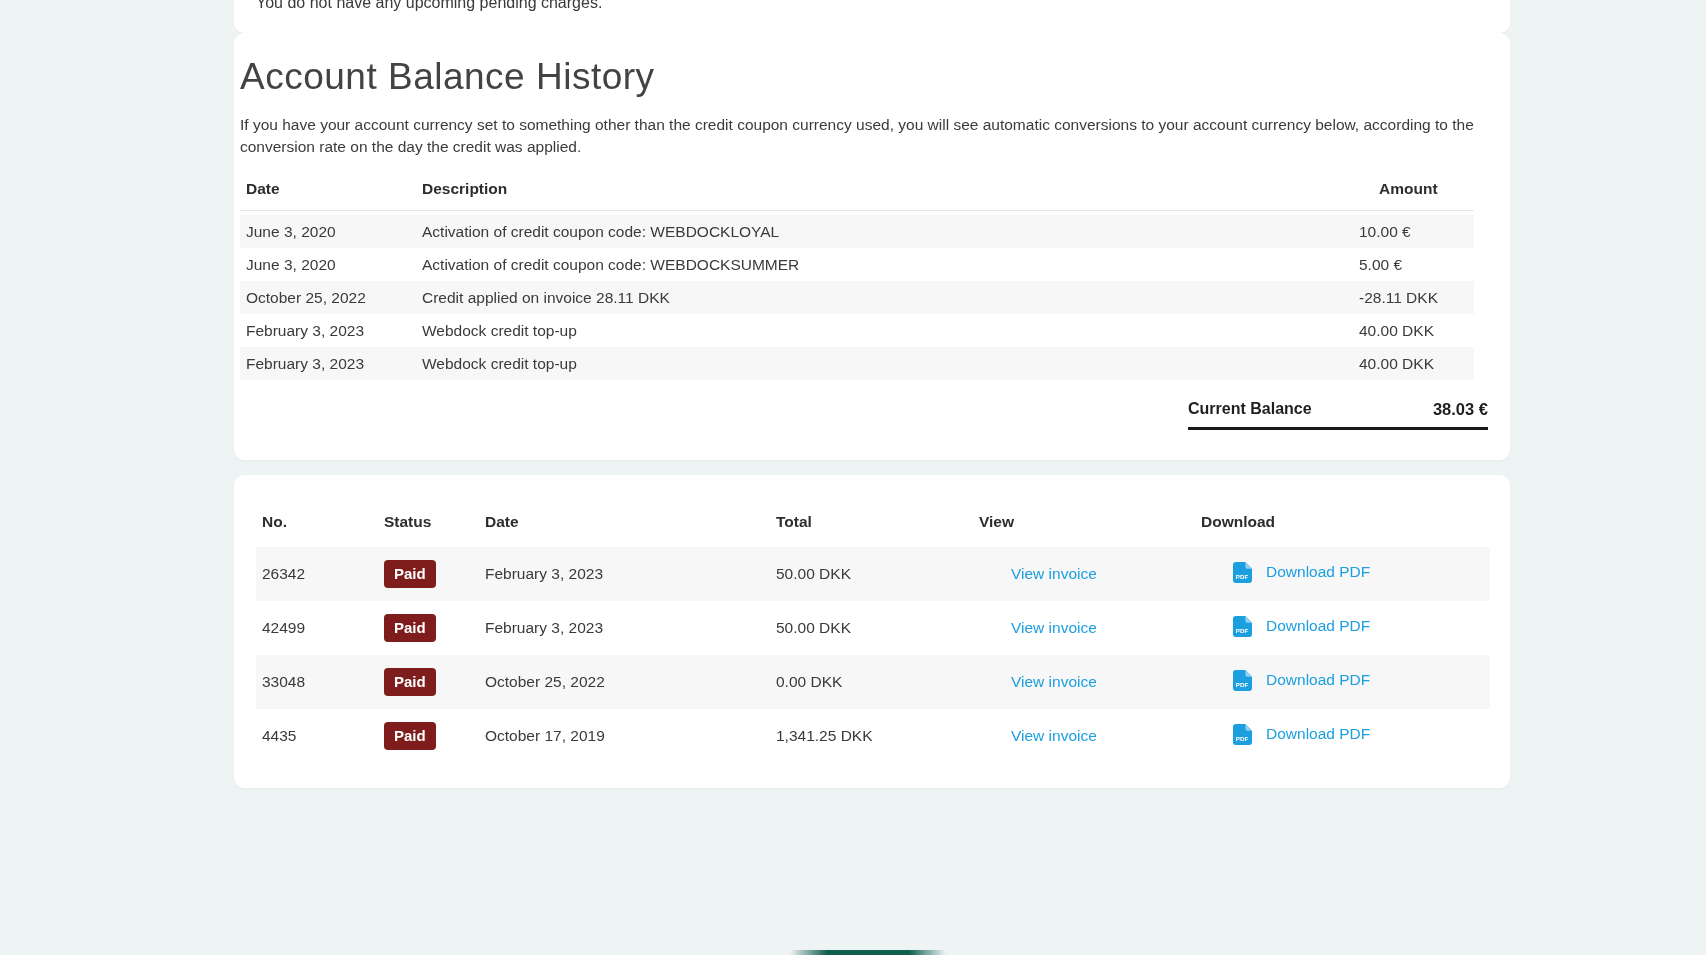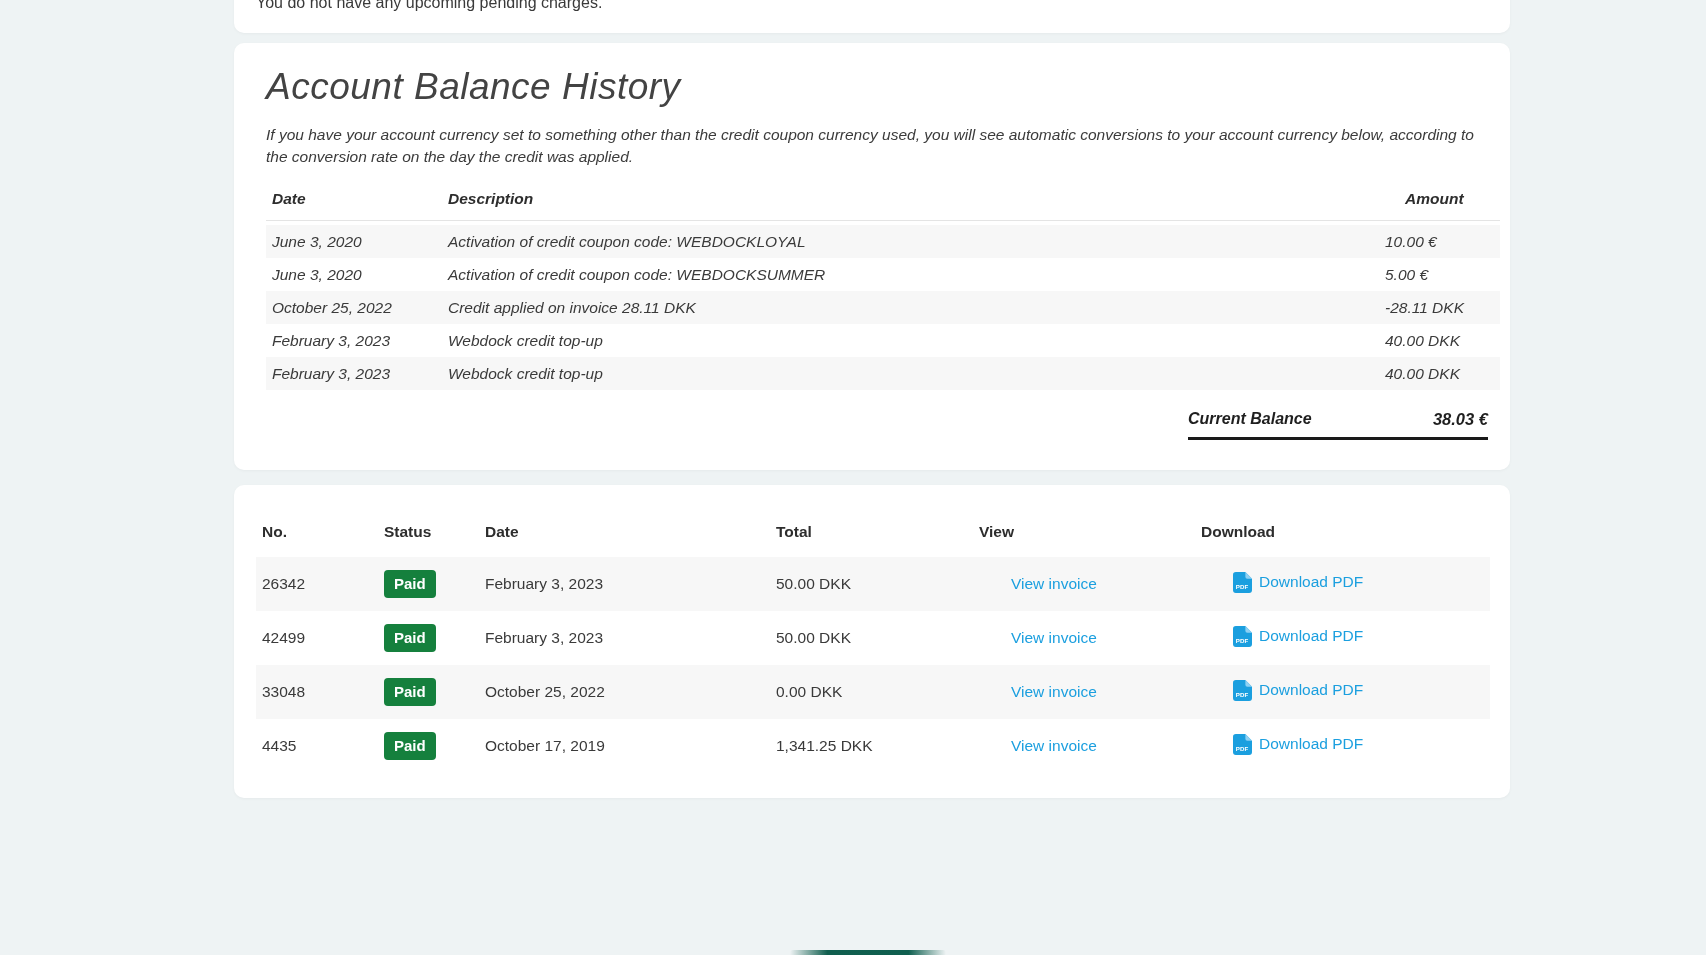--- a/index.html
+++ b/index.html
@@ -25,21 +25,21 @@
     margin-top:-37px;
     display:flex;
     align-items:flex-end;
     padding:0 22px 21px 22px;
     font-size:16px;
     line-height:19px;
     color:#3a3a3a;
   }
 
   
-  .card-balance { margin-top:10px; padding:24px 22px 26px 32px;font-style:italic; }
+  .card-balance { margin-top:0; padding:24px 22px 26px 6px; }
   .section-title {
     font-weight:300;
     font-size:37px;
     letter-spacing:0.5px;
     color:#434343;
     line-height:1.1;
   }
   .card-invoices .section-title { font-size:35px; }
   .desc {
     margin-top:16px;
@@ -84,36 +84,36 @@
   .invoice-table col.c-total { width:203px; }
   .invoice-table col.c-view { width:222px; }
   .invoice-table col.c-dl { width:289px; }
   .invoice-table th { padding:0 0 16px 0; }
   .invoice-table th.first, .invoice-table td.first { padding-left:6px; }
   .invoice-table tbody tr { height:54px; }
   .invoice-table tbody tr:nth-child(odd) { background:#f7f7f7; }
 
   .badge-paid {
     display:inline-block;
-    background:#15803d;
+    background:#7f1d1d;
     color:#ffffff;
     font-weight:700;
     font-size:15px;
     line-height:1;
     padding:6px 10px 7px 10px;
     border-radius:4px;
   }
   a.link {
     color:#1b9fdf;
     text-decoration:none;
     font-size:15.5px;
     cursor:pointer;
     margin-left:32px;
   }
-  .dl-link { display:inline-flex; align-items:center; gap:7px; }
+  .dl-link { display:inline-flex; align-items:center; gap:14px; }
   .pdf-icon { width:19px; height:21px; flex:0 0 aupx; display:block; }
 
   
   .bottom-pill {
     position:absolute;
     left:790px;
     bottom:0;
     width:156px;
     height:5px;
     border-radius:3px 3px 0 0;

